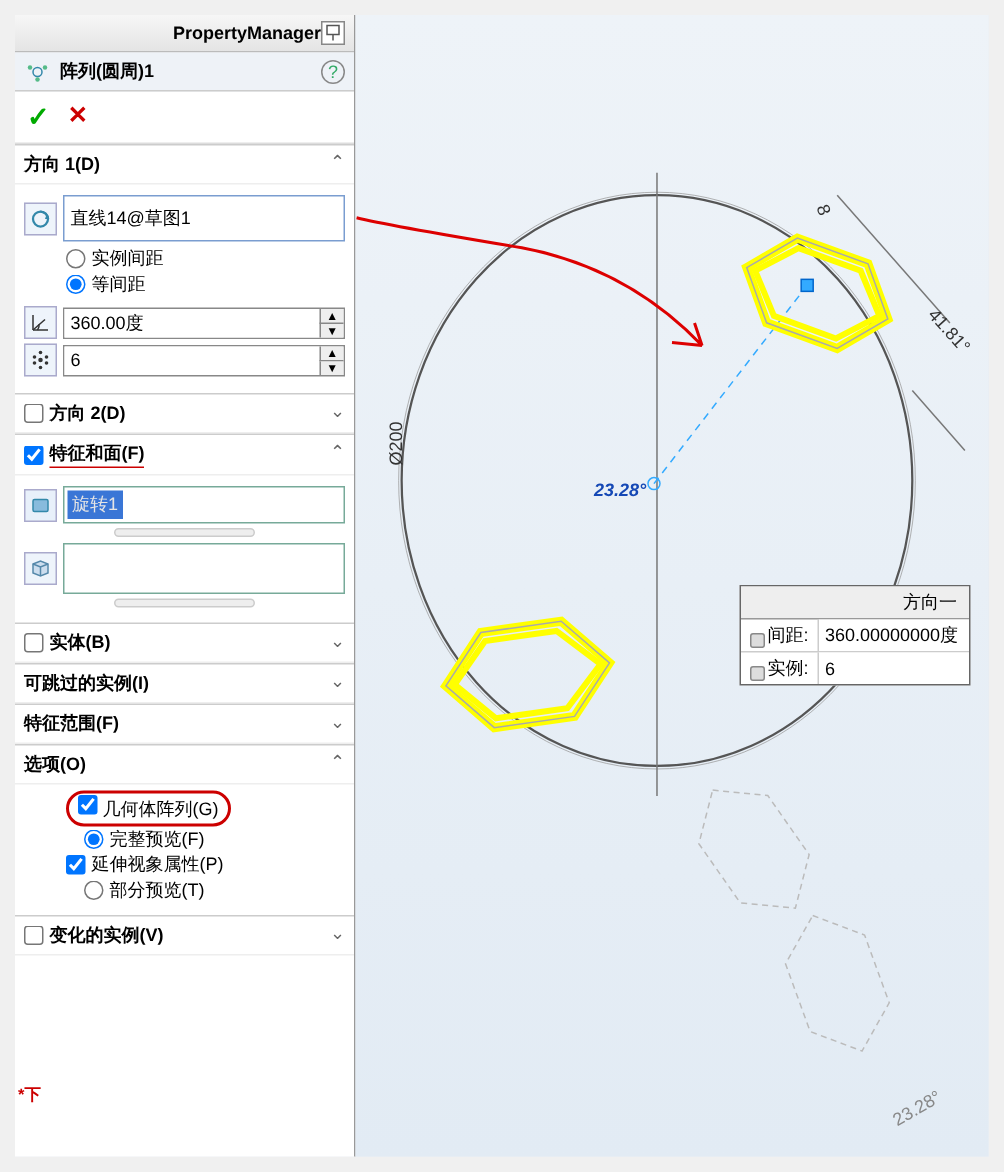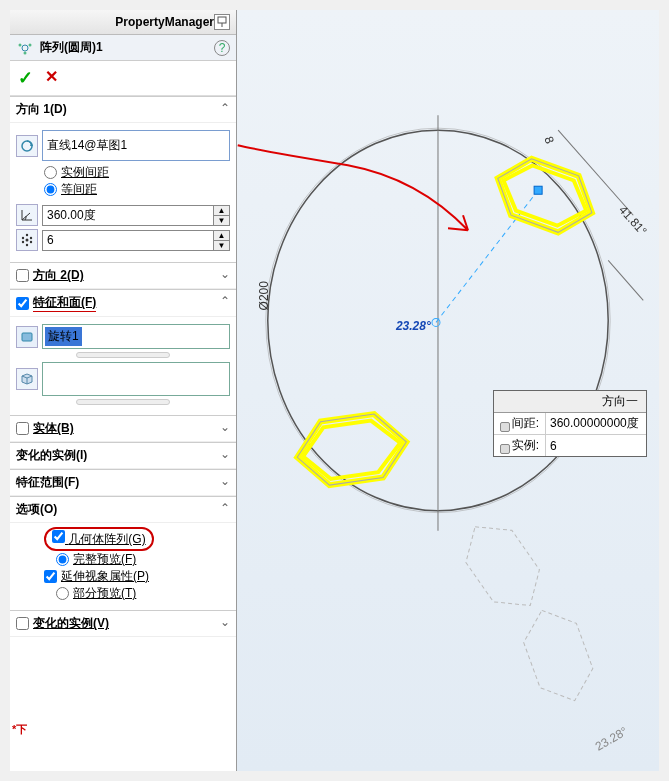--- a/index.html
+++ b/index.html
@@ -29,23 +29,23 @@
 .scroll-area { flex: 1; overflow-y: auto; }
 
 .section-hdr { background: #fff; padding: 4px 6px; border-top: 1px solid #ccc; border-bottom: 1px solid #eee; display: flex; align-items: flex-start; justify-content: space-between; }
 .section-hdr .chev { color: #666; }
 .section-body { padding: 4px 6px 8px 6px; }
 
 .row { display: flex; align-items: center; gap: 4px; margin: 3px 0; }
 .field-icon { width: 22px; height: 22px; border: 1px solid #aac; background: #eef4fb; display: flex; align-items: center; justify-content: center; flex-shrink: 0; }
 .textbox { flex: 1; border: 1px solid #7a9; padding: 2px 4px; background: #fff; height: 31px; }
 .selbox { flex: 1; border: 1px solid #7a9; background: #fff; min-height: 22px; padding: 2px; }
-.selbox .selected { background: #3a76d6; color: #000000; padding: 1px 3px; display: inline-block; }
+.selbox .selected { background: #3a76d6; color: #e5e5e5; padding: 1px 3px; display: inline-block; }
 .indent { margin-left: 28px; }
-.radio, .check { display: flex; align-items: center; gap: 4px; text-decoration: underline; }
+.radio, .check { display: flex; align-items: center; gap: 4px; }
 input[type=checkbox], input[type=radio] { margin: 0; }
 
 .spinwrap { flex: 1; display: flex; border: 1px solid #888; }
 .spinwrap input { flex:1; border: none; padding: 2px 4px; outline: none; }
 .spinbtns { width: 16px; display: flex; flex-direction: column; }
 .spinbtns div { flex:1; border-left: 1px solid #888; background: #eee; text-align: center; font-size: 8px; line-height: 9px; cursor: pointer; }
 .spinbtns div:first-child { border-bottom: 1px solid #888; }
 
 .underline-red { border-bottom: 1px solid #c00; }
 .circle-red { border: 2px solid #c00; border-radius: 12px; padding: 1px 6px; display: inline-block; }
@@ -209,21 +209,21 @@
 
       <div class="section-hdr">
         <span class="check">
             <input type="checkbox" style=""> 
             <span style="font-weight:bold">实体(B)</span>
           </span>
         <span class="chev">⌄</span>
       </div>
 
       <div class="section-hdr">
-        <span style="font-weight:bold">变化的实例(I)</span>
+        <span style="font-weight:bold">可跳过的实例(I)</span>
         <span class="chev">⌄</span>
       </div>
 
       <div class="section-hdr">
         <span style="font-weight:bold">特征范围(F)</span>
         <span class="chev">⌄</span>
       </div>
 
       <div class="section-hdr">
         <span style="font-weight:bold">选项(O)</span>

